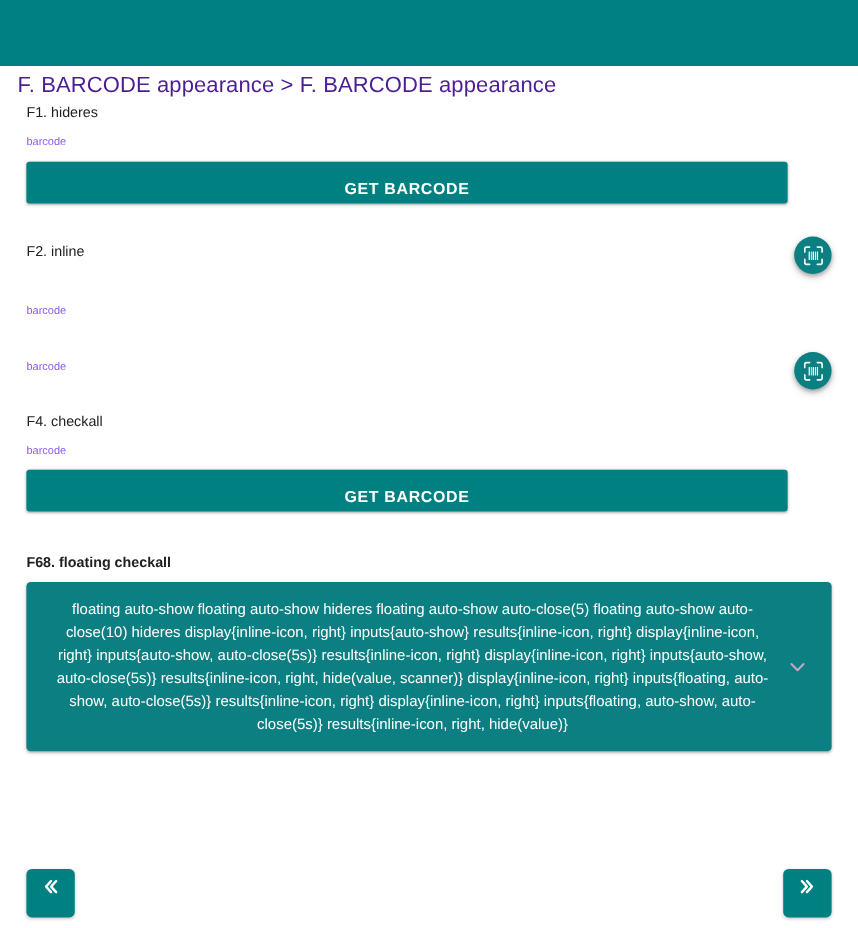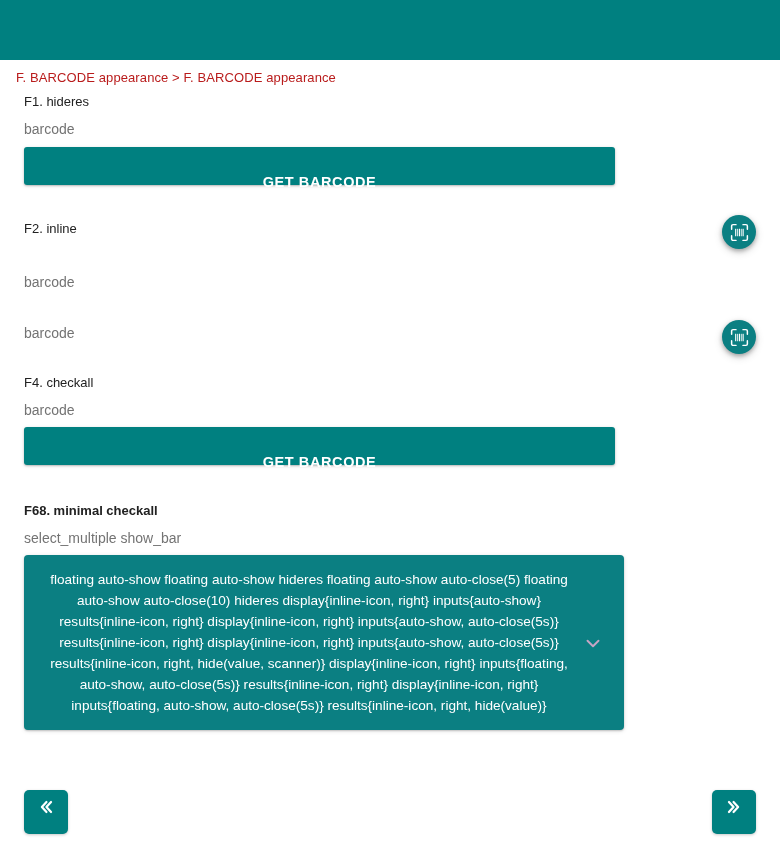--- a/index.html
+++ b/index.html
@@ -33,62 +33,62 @@
   
   .content {
     flex: 1 1 auto;
     position: relative;
     padding: 0;
     overflow: hidden;
   }
 
   .breadcrumb {
     margin: 9px 0 0 16px;
-    font-size: 13px;
-    color: #b91c1c;
+    font-size: 20px;
+    color: #4c1d95;
     letter-spacing: 0.1px;
     line-height: 18px;
     white-space: nowrap;
   }
 
   .section {
     position: relative;
     padding: 0 24px;
   }
 
   .sec-title {
     font-size: 13px;
     color: #212121;
     font-weight: 400;
     margin: 0;
     line-height: 20px;
   }
 
   .field-label {
-    font-size: 14px;
-    color: #737373;
+    font-size: 10px;
+    color: #8b5cf6;
     line-height: 17px;
   }
 
   
   .btn-primary {
     display: block;
-    width: 591px;
+    width: 692px;
     height: 38px;
     background: #008080;
     color: #ffffff;
     border: none;
     border-radius: 3px;
     font-family: "Liberation Sans", sans-serif;
     font-size: 14.5px;
     font-weight: 600;
     letter-spacing: 0.6px;
     text-align: center;
     line-height: 38px;
-    padding: 16px;
+    padding: 6px;
     box-shadow: 0 1px 2px rgba(0,0,0,0.22), 0 1px 4px rgba(0,0,0,0.10);
     cursor: pointer;
   }
 
   
   .fab {
     position: absolute;
     width: 34px;
     height: 34px;
     border-radius: 50%;
@@ -99,21 +99,21 @@
     align-items: center;
     justify-content: center;
     box-shadow: 0 2px 4px rgba(0,0,0,0.28), 0 3px 8px rgba(0,0,0,0.16);
     cursor: pointer;
   }
   .fab svg { display: block; }
 
   
   .textpanel {
     position: relative;
-    width: 600px;
+    width: 732px;
     margin: 0 24px;
     background: #0b7f82;
     border-radius: 4px;
     padding: 14px 52px 14px 22px;
     box-shadow: 0 1px 2px rgba(0,0,0,0.20), 0 1px 5px rgba(0,0,0,0.10);
   }
   .textpanel-text {
     color: #ffffff;
     font-size: 13.6px;
     line-height: 21px;
@@ -229,22 +229,21 @@
       <div class="field-label" style="margin-top:34px;">barcode</div>
     </div>
 
     <div class="section" style="margin-top:31px;">
       <div class="sec-title">F4. checkall</div>
       <div class="field-label" style="margin-top:9px;">barcode</div>
       <button class="btn-primary" style="margin-top:8px;">GET BARCODE</button>
     </div>
 
     <div class="section" style="margin-top:36px;">
-      <div class="sec-title" style="font-weight:600;">F68. minimal checkall</div>
-      <div class="field-label" style="margin-top:9px;">select_multiple show_bar</div>
+      <div class="sec-title" style="font-weight:600;">F68. floating checkall</div>
     </div>
 
     <div class="textpanel" style="margin-top:8px;">
       <p class="textpanel-text">floating auto-show floating auto-show hideres floating auto-show auto-close(5) floating auto-show auto-close(10) hideres display{inline-icon, right} inputs{auto-show} results{inline-icon, right} display{inline-icon, right} inputs{auto-show, auto-close(5s)} results{inline-icon, right} display{inline-icon, right} inputs{auto-show, auto-close(5s)} results{inline-icon, right, hide(value, scanner)} display{inline-icon, right} inputs{floating, auto-show, auto-close(5s)} results{inline-icon, right} display{inline-icon, right} inputs{floating, auto-show, auto-close(5s)} results{inline-icon, right, hide(value)}</p>
       <span class="chev-down">
         <svg width="22" height="22" viewBox="0 0 24 24" aria-hidden="true">
           <path d="M6 9.5 L12 15.5 L18 9.5" fill="none" stroke="#c7a5c4" stroke-width="2.1" stroke-linecap="round" stroke-linejoin="round"></path>
         </svg>
       </span>
     </div>

